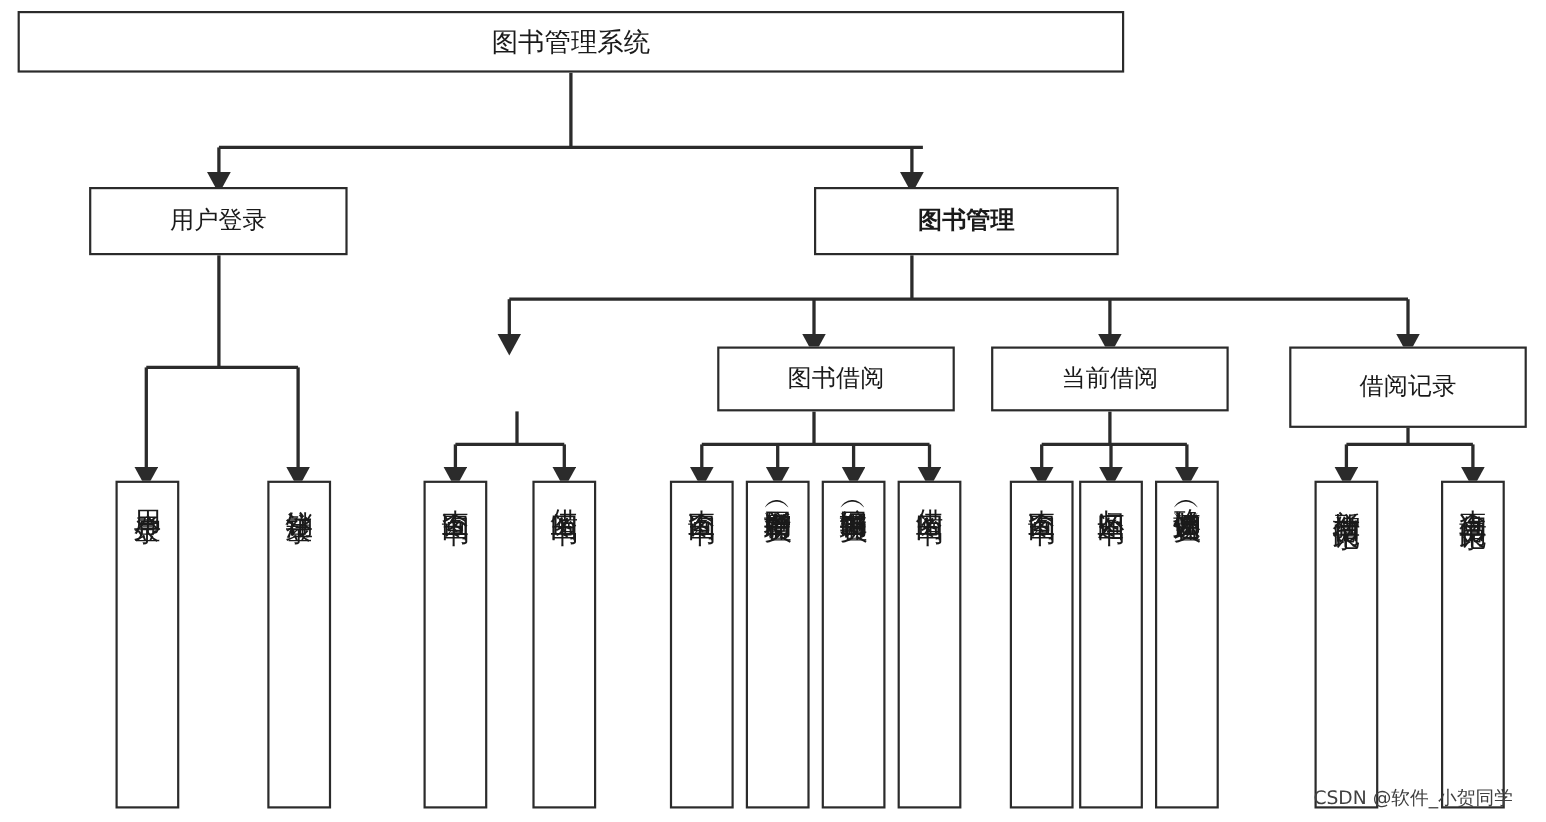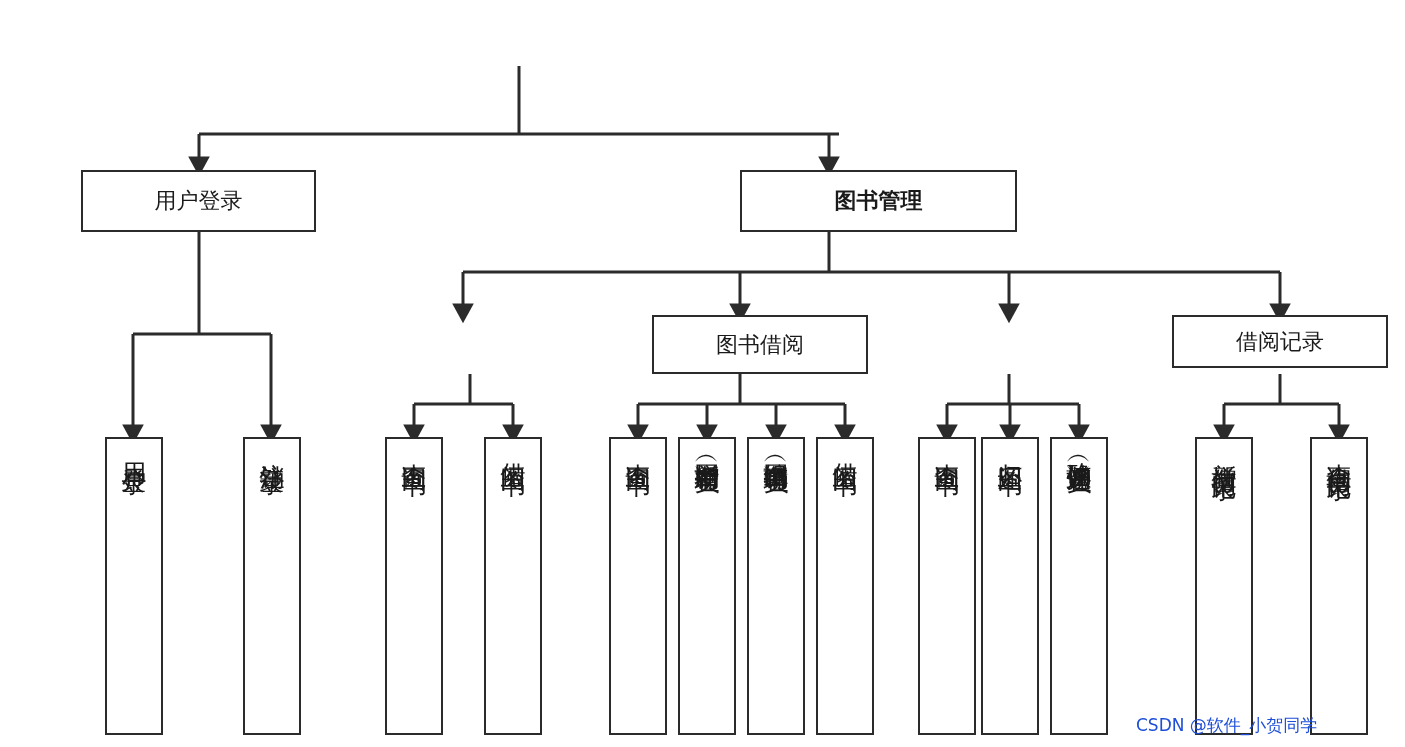--- a/index.html
+++ b/index.html
@@ -61,24 +61,24 @@
     font-size: 25px;
     letter-spacing: 3px;
     line-height: 1;
   }
   .node.leaf.tall .label {
     font-size: 25px;
     letter-spacing: 1px;
   }
   .watermark {
     position: absolute;
-    left: 1136px;
+    left: 1194px;
     top: 714px;
     font-size: 17px;
-    color: #1d4ed8;
+    color: #404040;
     white-space: nowrap;
     font-family: "DejaVu Sans", "Liberation Sans", sans-serif;
   }
 </style>
 </head>
 <body>
 
 <div id="canvas">
 
   <svg id="edges" viewBox="0 0 1405 747" xmlns="http://www.w3.org/2000/svg">
@@ -124,36 +124,42 @@
       <path d="M1010,404 L1010,428" marker-end="url(#arrow)"></path>
       <path d="M1079,404 L1079,428" marker-end="url(#arrow)"></path>
 
       <path d="M1280,374 L1280,404"></path>
       <path d="M1224,404 L1339,404"></path>
       <path d="M1224,404 L1224,428" marker-end="url(#arrow)"></path>
       <path d="M1339,404 L1339,428" marker-end="url(#arrow)"></path>
     </g>
   </svg>
 
+  <div class="node root" style="left:16px; top:10px; width:1006px; height:56px;">
+    <span class="label">图书管理系统</span>
+  </div>
 
   <div class="node branch" style="left:81px; top:170px; width:235px; height:62px;">
     <span class="label">用户登录</span>
   </div>
 
   <div class="node branch" style="left:740px; top:170px; width:277px; height:62px;font-weight:bold;">
     <span class="label">图书管理</span>
   </div>
 
 
   <div class="node branch" style="left:632px; top:315px; width:216px; height:59px;margin-left:20px;">
     <span class="label">图书借阅</span>
   </div>
 
-
-  <div class="node branch" style="left:1172px; top:315px; width:216px; height:53px;">
+  <div class="node branch" style="left:901px; top:315px; width:216px; height:59px;">
+    <span class="label">当前借阅</span>
+  </div>
+
+  <div class="node branch" style="left:1172px; top:315px; width:216px; height:74px;">
     <span class="label">借阅记录</span>
   </div>
 
   <div class="node leaf" style="left:105px; top:437px; width:58px; height:298px;">
     <span class="label">用户登录</span>
   </div>
 
   <div class="node leaf" style="left:243px; top:437px; width:58px; height:298px;">
     <span class="label">注销登录</span>
   </div>

